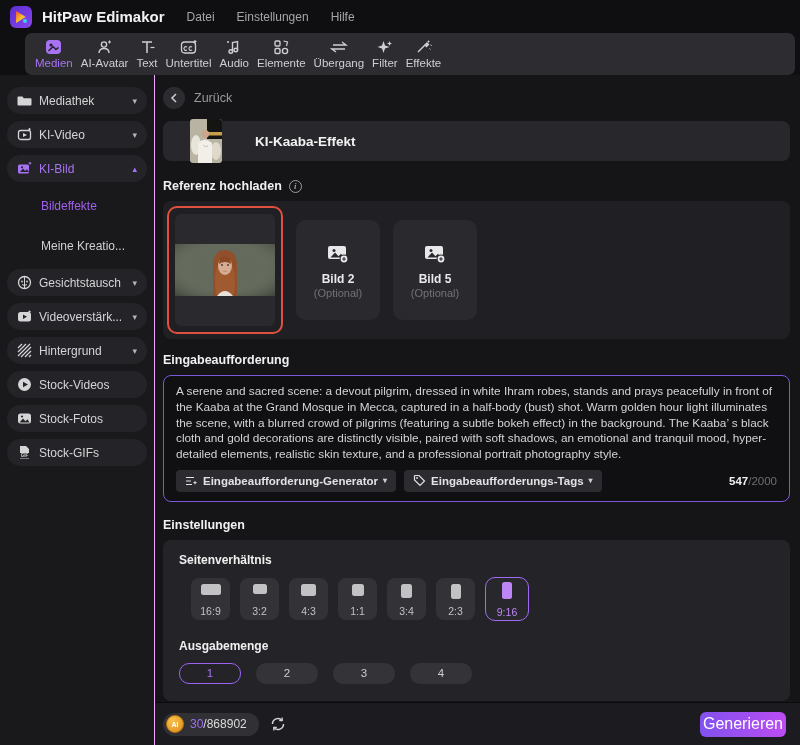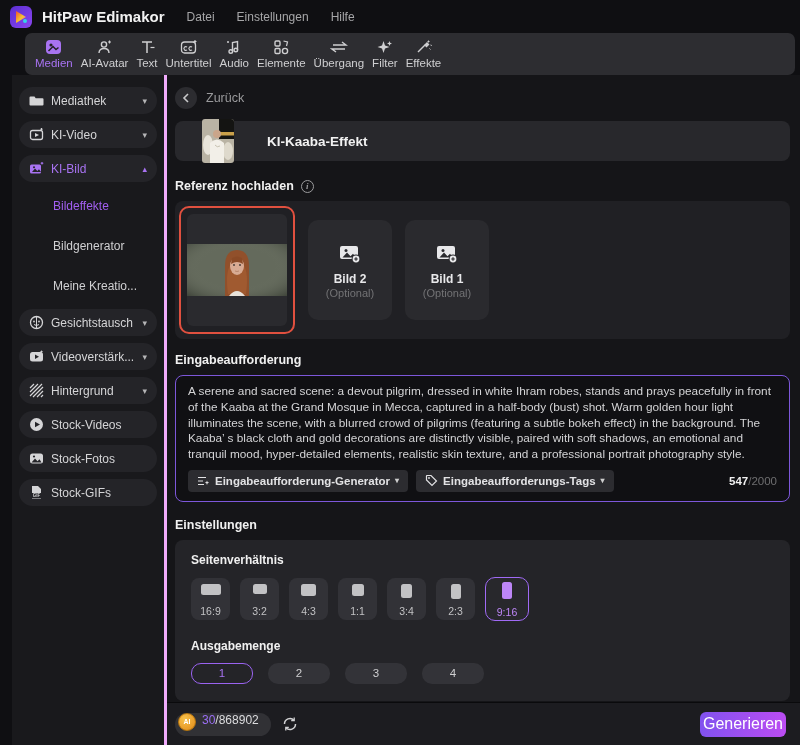--- a/index.html
+++ b/index.html
@@ -19,21 +19,21 @@
     display:flex; align-items:center; padding:12px 6px; }
   .tb-item { display:flex; flex-direction:column; align-items:center; justify-content:center;
     gap:2px; padding:0 4px; color:#cfcfd1; }
   .tb-item .tb-label { font-size:11.5px; }
   .tb-item.active { color:#a873f2; }
   .tb-icon { height:16px; display:flex; align-items:center; }
 
   
   .workspace { display:flex; height:670px; }
   .sidebar { width:155px; background:#19191c; padding:12px 7px; display:flex; flex-direction:column;
-    gap:7px; border-right:3px solid #f0abfc;margin-left:12px; }
+    gap:7px; border-right:1px solid #f0abfc; }
   .sb-pill { height:27px; border-radius:14px; background:#242428; display:flex; align-items:center;
     padding:0 10px; font-size:12px; color:#d5d5d7; flex:none; }
   .sb-pill .sb-icon { width:15px; height:15px; margin-right:7px; display:flex; align-items:center; }
   .sb-pill .chev { margin-left:auto; font-size:9px; color:#b5b5b7; }
   .sb-pill.active { color:#a873f2; }
   .sb-pill.active .chev { color:#a873f2; }
   .sb-sub { height:33px; display:flex; align-items:center; padding-left:34px; font-size:12px;
     color:#d0d0d2; flex:none; }
   .sb-sub.active { color:#a25ff0; }
 
@@ -77,38 +77,38 @@
   .drop-pill { height:22px; background:#2c2c30; border-radius:4px; display:flex; align-items:center;
     gap:5px; padding:0 9px; font-size:11.5px; font-weight:bold; color:#e2e2e4; }
   .drop-pill .chev { font-size:8px; color:#cfcfcf; }
   .char-count { margin-left:auto; font-size:11.5px; }
   .char-used { color:#f0f0f0; font-weight:bold; }
   .char-max { color:#6e6e70; }
 
   
   .settings-card { background:#242428; border-radius:8px; padding:13px 16px 17px; }
   .sub-heading { font-size:12px; font-weight:bold; color:#f0f0f0; }
-  .ratio-row { display:flex; gap:10px; margin:10px 0 18px; align-items:center; }
+  .ratio-row { display:flex; gap:10px; margin:10px 12px 18px; align-items:center; }
   .ratio-tile { width:39px; height:42px; background:#323237; border-radius:8px; display:flex;
     flex-direction:column; align-items:center; justify-content:space-between; padding:6px 0 3px; }
   .ratio-glyph { background:#c2c2c4; border-radius:2.5px; }
   .ratio-label { font-size:10.5px; color:#c2c2c4; }
   .ratio-tile.selected { width:44px; height:44px; background:#28282c; border:1.5px solid #a06af5;
     border-radius:10px; padding:4px 0 2px; }
   .ratio-tile.selected .ratio-glyph { background:#bd86f7; }
   .ratio-tile.selected .ratio-label { color:#bd86f7; }
   .qty-row { display:flex; gap:15px; margin-top:10px; }
   .qty-btn { width:62px; height:21px; border-radius:10px; background:#333338; display:flex;
     align-items:center; justify-content:center; font-size:11.5px; color:#cfcfd1; }
   .qty-btn.selected { background:transparent; border:1.5px solid #9a63f0; color:#a873f2; }
 
   
   .footer { height:43px; background:#1c1c20; border-top:1px solid #0a0a0c; display:flex;
     align-items:center; padding:0 14px 0 8px; }
-  .credits-pill { height:23px; background:#313135; border-radius:12px; display:flex; 
+  .credits-pill { height:23px; background:#313135; border-radius:12px; display:flex; align-items:center;
     gap:6px; padding:0 12px 0 3px; }
   .coin { width:18px; height:18px; border-radius:50%; background:radial-gradient(circle at 35% 30%,#f8c14a,#e89b28 70%,#c77d14);
     border:1px solid #b8770f; display:flex; align-items:center; justify-content:center;
     font-size:7px; font-weight:bold; color:#fff; }
   .credits-text { font-size:12px; }
   .credits-used { color:#9a6ef5; }
   .credits-total { color:#dcdcde; }
   .refresh-btn { margin-left:11px; display:flex; }
   .generate-btn { margin-left:auto; width:86px; height:25px; border-radius:6px;
     background:linear-gradient(90deg,#8152ef,#bb4cf2); color:#ffffff; font-size:16px;
@@ -257,21 +257,20 @@
         <svg width="15" height="15" viewBox="0 0 15 15" fill="#a873f2">
             <path d="M2.5 3.5 h8 a1.5 1.5 0 0 1 1.5 1.5 v6 a1.5 1.5 0 0 1 -1.5 1.5 h-8 A1.5 1.5 0 0 1 1 11 V5 a1.5 1.5 0 0 1 1.5-1.5 Z M3 11 l3-3.5 l2.3 2.5 l1.7-1.7 l2 2.7 Z" fill-rule="evenodd"></path>
             <circle cx="5" cy="6.3" r="1" fill="#242428"></circle>
             <path d="M13 1 v2.6 M11.7 2.3 h2.6" stroke="#a873f2" stroke-width="1.1"></path>
           </svg>
       </span>
       <span>KI-Bild</span>
       <span class="chev">▴</span>
     </div>
     <div class="sb-sub active">Bildeffekte</div>
-    <div class="sb-sub">Bildgenerator</div>
     <div class="sb-sub">Meine Kreatio...</div>
     <div class="sb-pill">
       <span class="sb-icon">
         <svg width="15" height="15" viewBox="0 0 15 15" fill="none" stroke="#d5d5d7" stroke-width="1.3">
             <circle cx="7.5" cy="7.5" r="6"></circle>
             <path d="M7.5 1.5 v12" stroke-width="1"></path>
             <circle cx="5" cy="6.5" r="0.9" fill="#d5d5d7" stroke="none"></circle>
             <circle cx="10" cy="6.5" r="0.9" fill="#d5d5d7" stroke="none"></circle>
             <path d="M5 9.5 q2.5 2 5 0" stroke-width="1"></path>
           </svg>
@@ -398,21 +397,21 @@
           <span class="slot-sub">(Optional)</span>
         </div>
         <div class="slot">
           <svg width="24" height="24" viewBox="0 0 24 24">
             <path d="M4 4 h14 a2 2 0 0 1 2 2 v9 a2 2 0 0 1 -2 2 h-14 a2 2 0 0 1 -2-2 V6 a2 2 0 0 1 2-2 Z M4.5 15.5 l4.5-5 l3.5 3.8 l2.5-2.5 l3 3.7 Z" fill="#e8e8ea" fill-rule="evenodd"></path>
             <circle cx="8" cy="8.5" r="1.5" fill="#2a2a2e"></circle>
             <circle cx="18" cy="17" r="4.4" fill="#2a2a2e"></circle>
             <circle cx="18" cy="17" r="3.4" fill="#e8e8ea"></circle>
             <path d="M18 15.2 v3.6 M16.2 17 h3.6" stroke="#2a2a2e" stroke-width="1.2"></path>
           </svg>
-          <span class="slot-label">Bild 1</span>
+          <span class="slot-label">Bild 5</span>
           <span class="slot-sub">(Optional)</span>
         </div>
       </div>
 
       <div class="section-label">
         <span>Eingabeaufforderung</span>
       </div>
 
       <div class="prompt-box">
         <div class="prompt-text">A serene and sacred scene: a devout pilgrim, dressed in white Ihram robes, stands and prays peacefully in front of the Kaaba at the Grand Mosque in Mecca, captured in a half-body (bust) shot. Warm golden hour light illuminates the scene, with a blurred crowd of pilgrims (featuring a subtle bokeh effect) in the background. The Kaaba’ s black cloth and gold decorations are distinctly visible, paired with soft shadows, an emotional and tranquil mood, hyper-detailed elements, realistic skin texture, and a professional portrait photography style.</div>

